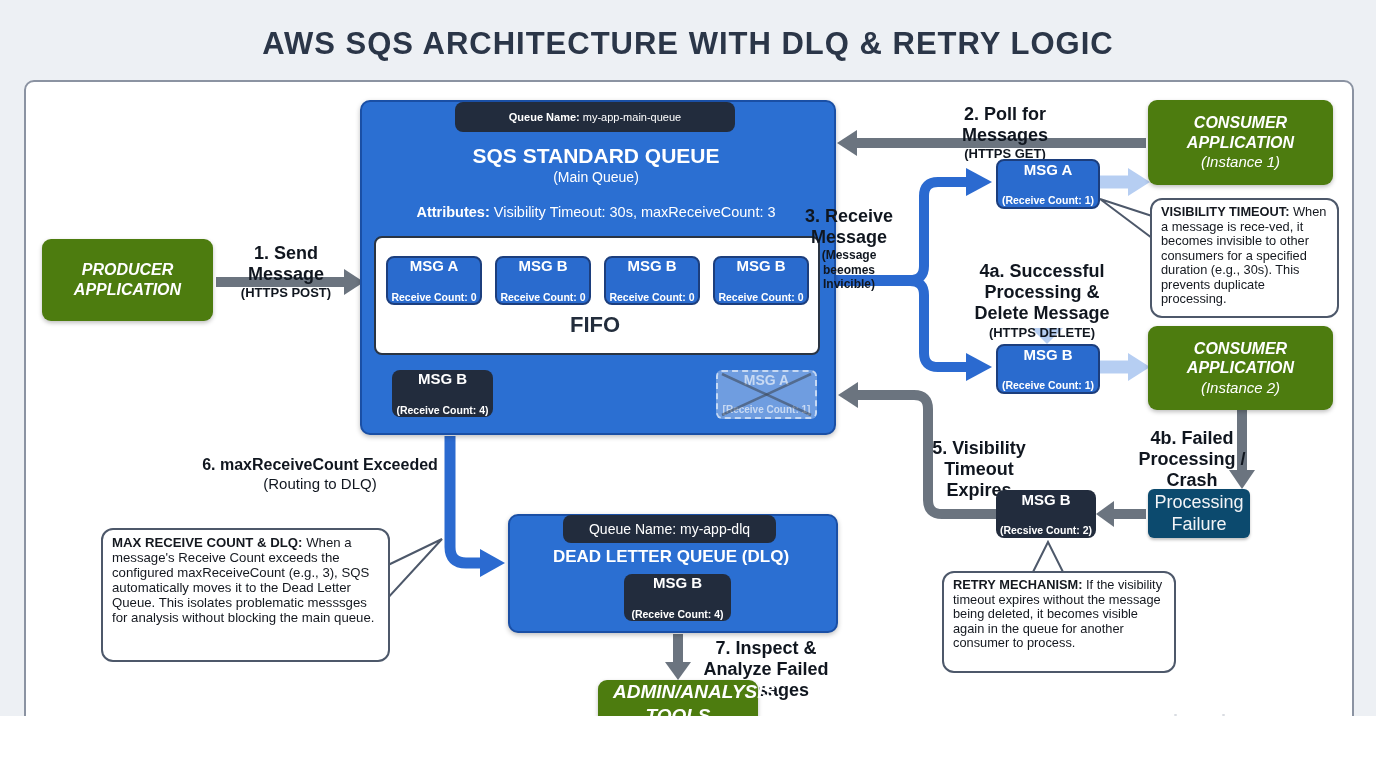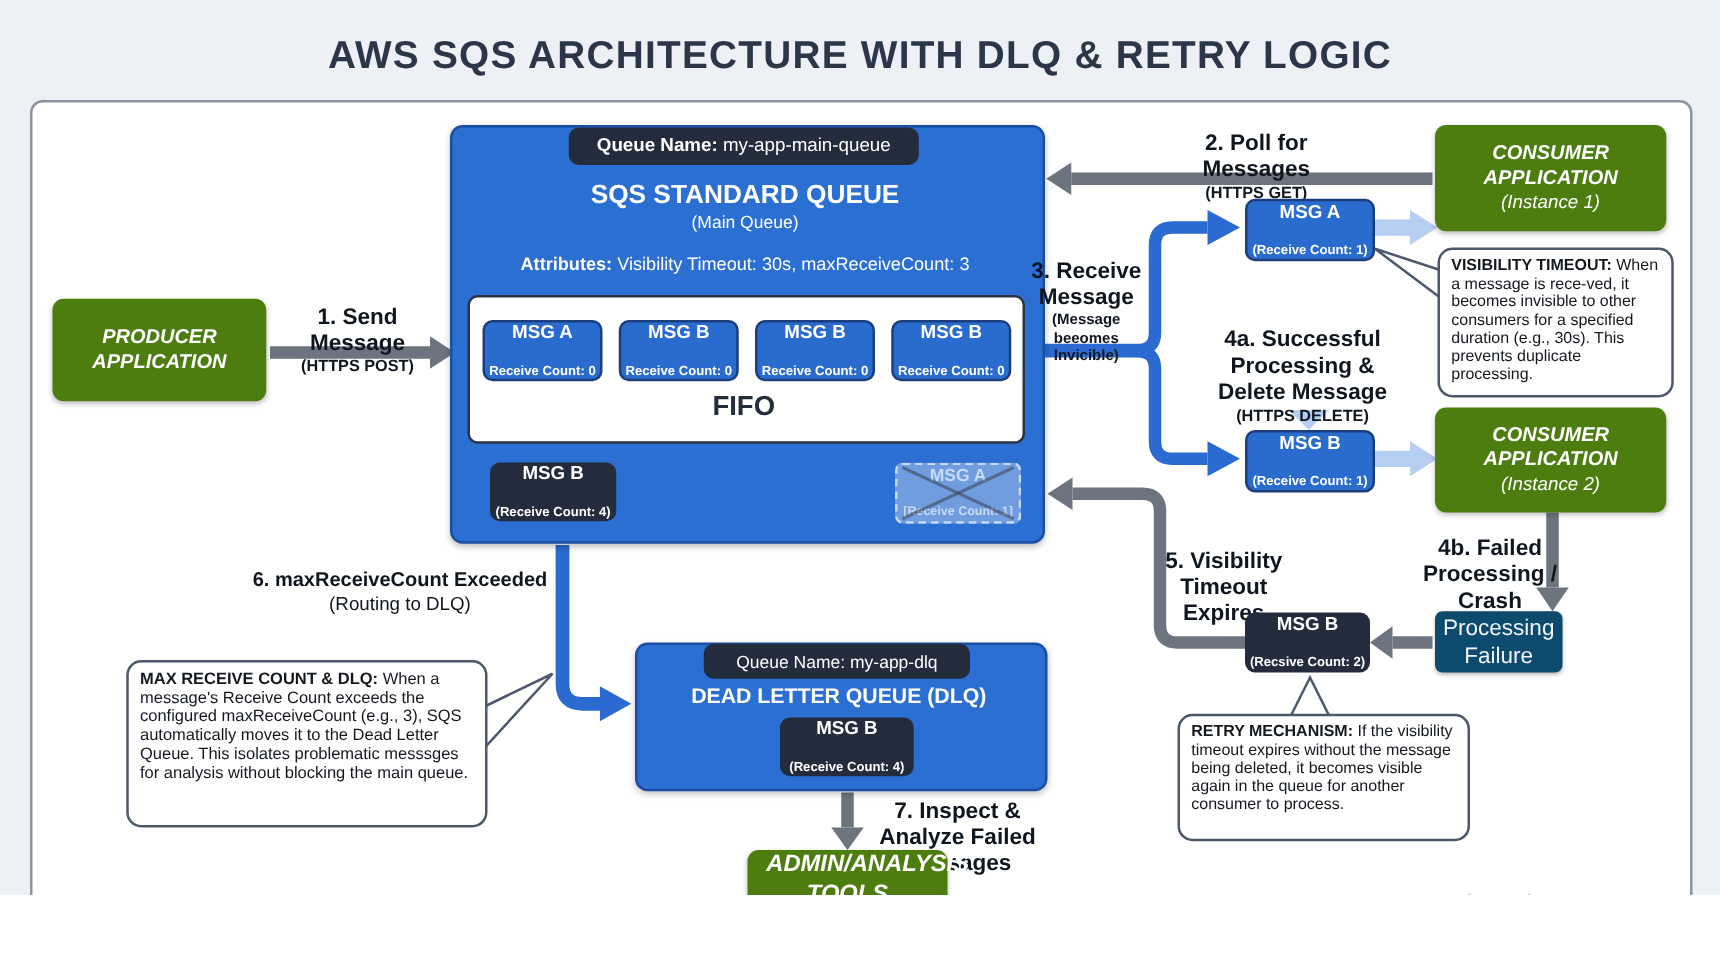--- a/index.html
+++ b/index.html
@@ -16,21 +16,21 @@
     align-items:center;justify-content:center;text-align:center;box-shadow:0 2px 4px rgba(0,0,0,.25);font-style:italic;}
   .navy-box .t{font-weight:800;font-size:16px;line-height:1.22;}
   .navy-box .i{font-weight:400;font-size:15px;line-height:1.3;}
   .chip{border-radius:8px;display:flex;flex-direction:column;align-items:center;justify-content:center;
     text-align:center;color:#fff;}
   .chip .nm{font-weight:800;font-size:15px;line-height:1.15;}
   .chip .ct{font-weight:700;font-size:10.5px;line-height:1.25;margin-top:16px;}
   .chip-blue{background:#2a6bce;border:2px solid #1c3e7d;}
   .chip-dark{background:#222c3d;}
   .queue{background:#2b6fd2;border:2px solid #1a4fa5;border-radius:10px;box-shadow:0 2px 5px rgba(0,0,0,.25);}
-  .badge{background:#222c3d;color:#fff;border-radius:8px;text-align:center;font-size:15px;}
+  .badge{background:#222c3d;color:#fff;border-radius:8px;text-align:center;font-size:11px;}
   .step{font-weight:800;color:#10161f;text-align:center;line-height:1.18;}
   .step .main{font-size:18px;}
   .step .sub{font-size:13px;}
   .bubble{background:#fff;border:2px solid #4d586a;border-radius:12px;padding:5px 9px;
     font-size:12.8px;line-height:1.14;color:#14181f;font-weight:500;overflow:hidden;}
   .bubble .hd{font-weight:800;}
   .fail-box{background:#0c4a6e;color:#f2f4f7;border-radius:6px;display:flex;align-items:center;
     justify-content:center;text-align:center;font-size:18px;line-height:1.2;box-shadow:0 2px 3px rgba(0,0,0,.25);}
   .ghost{background:rgba(255,255,255,.32);border:2px dashed rgba(230,238,250,.75);border-radius:6px;
     color:rgba(255,255,255,.62);}
@@ -160,21 +160,21 @@
     <div class="t" style="width:140px;">CONSUMER APPLICATION</div>
     <div class="i">(Instance 1)</div>
   </div>
   <div class="abs chip chip-blue z2" style="left:996px;top:159px;width:100px;height:46px;">
     <div class="nm">MSG A</div>
     <div class="ct">(Receive Count: 1)</div>
   </div>
   <div class="abs bubble z2" style="left:1150px;top:198px;width:167px;height:106px;">
     <span class="hd">VISIBILITY TIMEOUT:</span><span> When a message is rece-ved, it becomes invisible to other consumers for a specified duration (e.g., 30s). This prevents duplicate processing.</span>
   </div>
-  <div class="abs step z2" style="left:820px;top:206px;width:98px;">
+  <div class="abs step z2" style="left:800px;top:206px;width:98px;">
     <div class="main">3. Receive Message</div>
     <div class="sub" style="font-size:12px;padding:0 8px;">(Message beeomes Invicible)</div>
   </div>
   <div class="abs step z2" style="left:962px;top:261px;width:160px;">
     <div class="main">4a. Successful Processing &amp; Delete Message</div>
     <div class="sub">(HTTPS DELETE)</div>
   </div>
 
   <div class="abs navy-box z2" style="left:1148px;top:326px;width:185px;height:84px;">
     <div class="t" style="width:140px;">CONSUMER APPLICATION</div>

